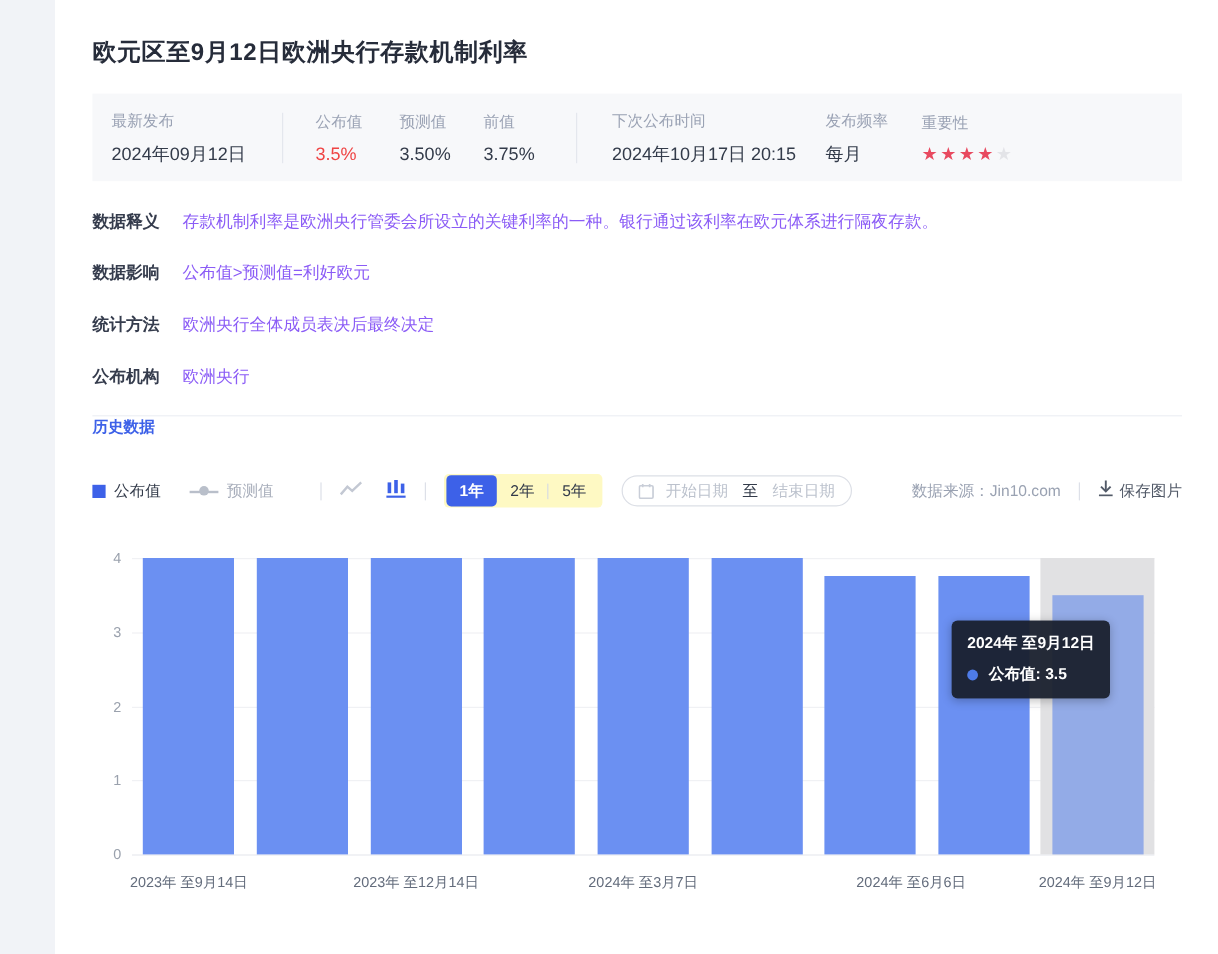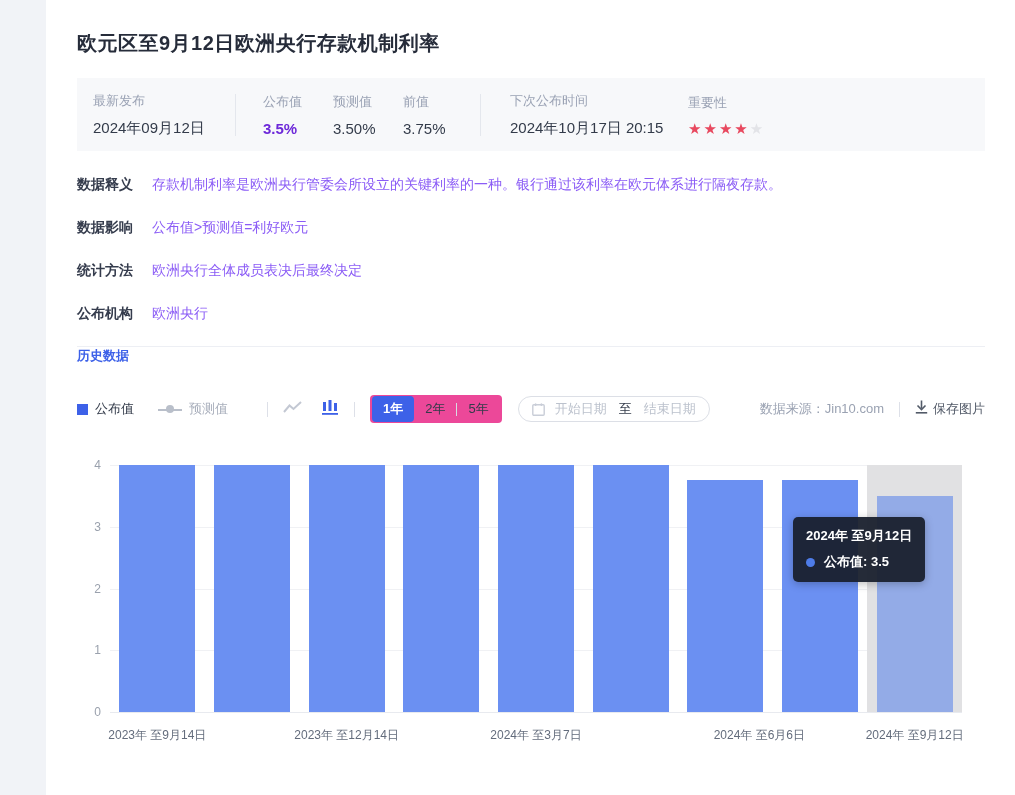--- a/index.html
+++ b/index.html
@@ -8,21 +8,21 @@
   .left-gutter { position:absolute; left:0; top:0; width:46px; height:795px; background:#f1f3f7; }
   .content { position:absolute; left:46px; top:0; width:969px; height:795px; background:#fff;
     padding:30px 30px 0 31px; }
   .page-title { font-size:20px; font-weight:bold; color:#262c3a; letter-spacing:.5px; margin-bottom:21px; white-space:nowrap; }
 
   
   .summary { width:908px; height:73px; background:#f7f8fa; display:flex; align-items:center; }
   .sum-field { display:flex; flex-direction:column; justify-content:center; }
   .sum-label { font-size:13px; color:#9aa2b4; margin-bottom:9px; white-space:nowrap; }
   .sum-value { font-size:15px; color:#333b4a; white-space:nowrap; }
-  .sum-value.accent { color:#6d28d9; font-weight:bold; }
+  .sum-value.accent { color:#ef4444; font-weight:normal; }
   .vsep { width:1px; height:42px; background:#e4e7ed; }
   .stars { font-size:15px; letter-spacing:2px; line-height:15px; }
   .stars span { display:inline-block; }
 
   
   .info-rows { margin-top:23px; }
   .info-row { display:flex; font-size:14px; line-height:20px; margin-bottom:23px; }
   .info-label { font-weight:bold; color:#353c4d; width:75px; flex-shrink:0; }
   .info-content { color:#8b5cf6; }
 
@@ -34,21 +34,21 @@
   .legend-item { display:flex; align-items:center; margin-right:24px; }
   .legend-swatch { width:11px; height:11px; background:#3d61e8; margin-right:7px; }
   .legend-linedot { position:relative; width:24px; height:11px; margin-right:7px; }
   .legend-linedot::before { content:""; position:absolute; left:0; right:0; top:5px; height:2px; background:#b9bfca; }
   .legend-linedot::after { content:""; position:absolute; left:8px; top:1px; width:8px; height:8px; border-radius:50%; background:#b9bfca; }
   .legend-label { color:#333b4a; }
   .legend-label.muted { color:#a8aebb; }
   .ctl-sep { width:1px; height:15px; background:#dde0e8; margin:0 15px; }
   .chart-type-btn { display:flex; align-items:center; cursor:pointer; }
   .chart-type-btn + .chart-type-btn { margin-left:18px; }
-  .tab-group { display:flex; align-items:center; background:#ec4899; border-radius:4px; padding:2px; height:28px; }
+  .tab-group { display:flex; align-items:center; background:#fef9c3; border-radius:4px; padding:2px; height:28px; }
   .tab { padding:4px 11px; font-size:13px; color:#333b4a; border-radius:4px; cursor:pointer; white-space:nowrap; }
   .tab.active { background:#3d61e8; color:#fff; font-weight:bold; }
   .tab-sep { width:1px; height:13px; background:#d8dbe2; }
   .datebox { margin-left:16px; height:26px; border:1px solid #dcdfe6; border-radius:14px;
     display:flex; align-items:center; padding:0 13px; color:#bcc2cd; }
   .datebox .sep { color:#333b4a; margin:0 12px; }
   .datebox .ph { white-space:nowrap; }
   .controls-spacer { flex:1; }
   .source-text { color:#9aa2b2; white-space:nowrap; }
   .save-btn { display:flex; align-items:flex-start; color:#525a68; cursor:pointer; white-space:nowrap; }
@@ -97,20 +97,24 @@
     </div>
     <div class="sum-field" style="width:77px;">
       <div class="sum-label">前值</div>
       <div class="sum-value">3.75%</div>
     </div>
     <div class="vsep"></div>
     <div class="sum-field" style="margin-left:29px; width:178px;">
       <div class="sum-label">下次公布时间</div>
       <div class="sum-value">2024年10月17日 20:15</div>
     </div>
+    <div class="sum-field" style="width:80px;">
+      <div class="sum-label">发布频率</div>
+      <div class="sum-value">每月</div>
+    </div>
     <div class="sum-field">
       <div class="sum-label">重要性</div>
       <div class="sum-value stars" id="stars"><span style="color: rgb(232, 73, 95);">★</span><span style="color: rgb(232, 73, 95);">★</span><span style="color: rgb(232, 73, 95);">★</span><span style="color: rgb(232, 73, 95);">★</span><span style="color: rgb(227, 228, 232);">★</span></div>
     </div>
   </div>
 
   <div class="info-rows">
     <div class="info-row">
       <div class="info-label">数据释义</div>
       <div class="info-content">存款机制利率是欧洲央行管委会所设立的关键利率的一种。银行通过该利率在欧元体系进行隔夜存款。</div>

